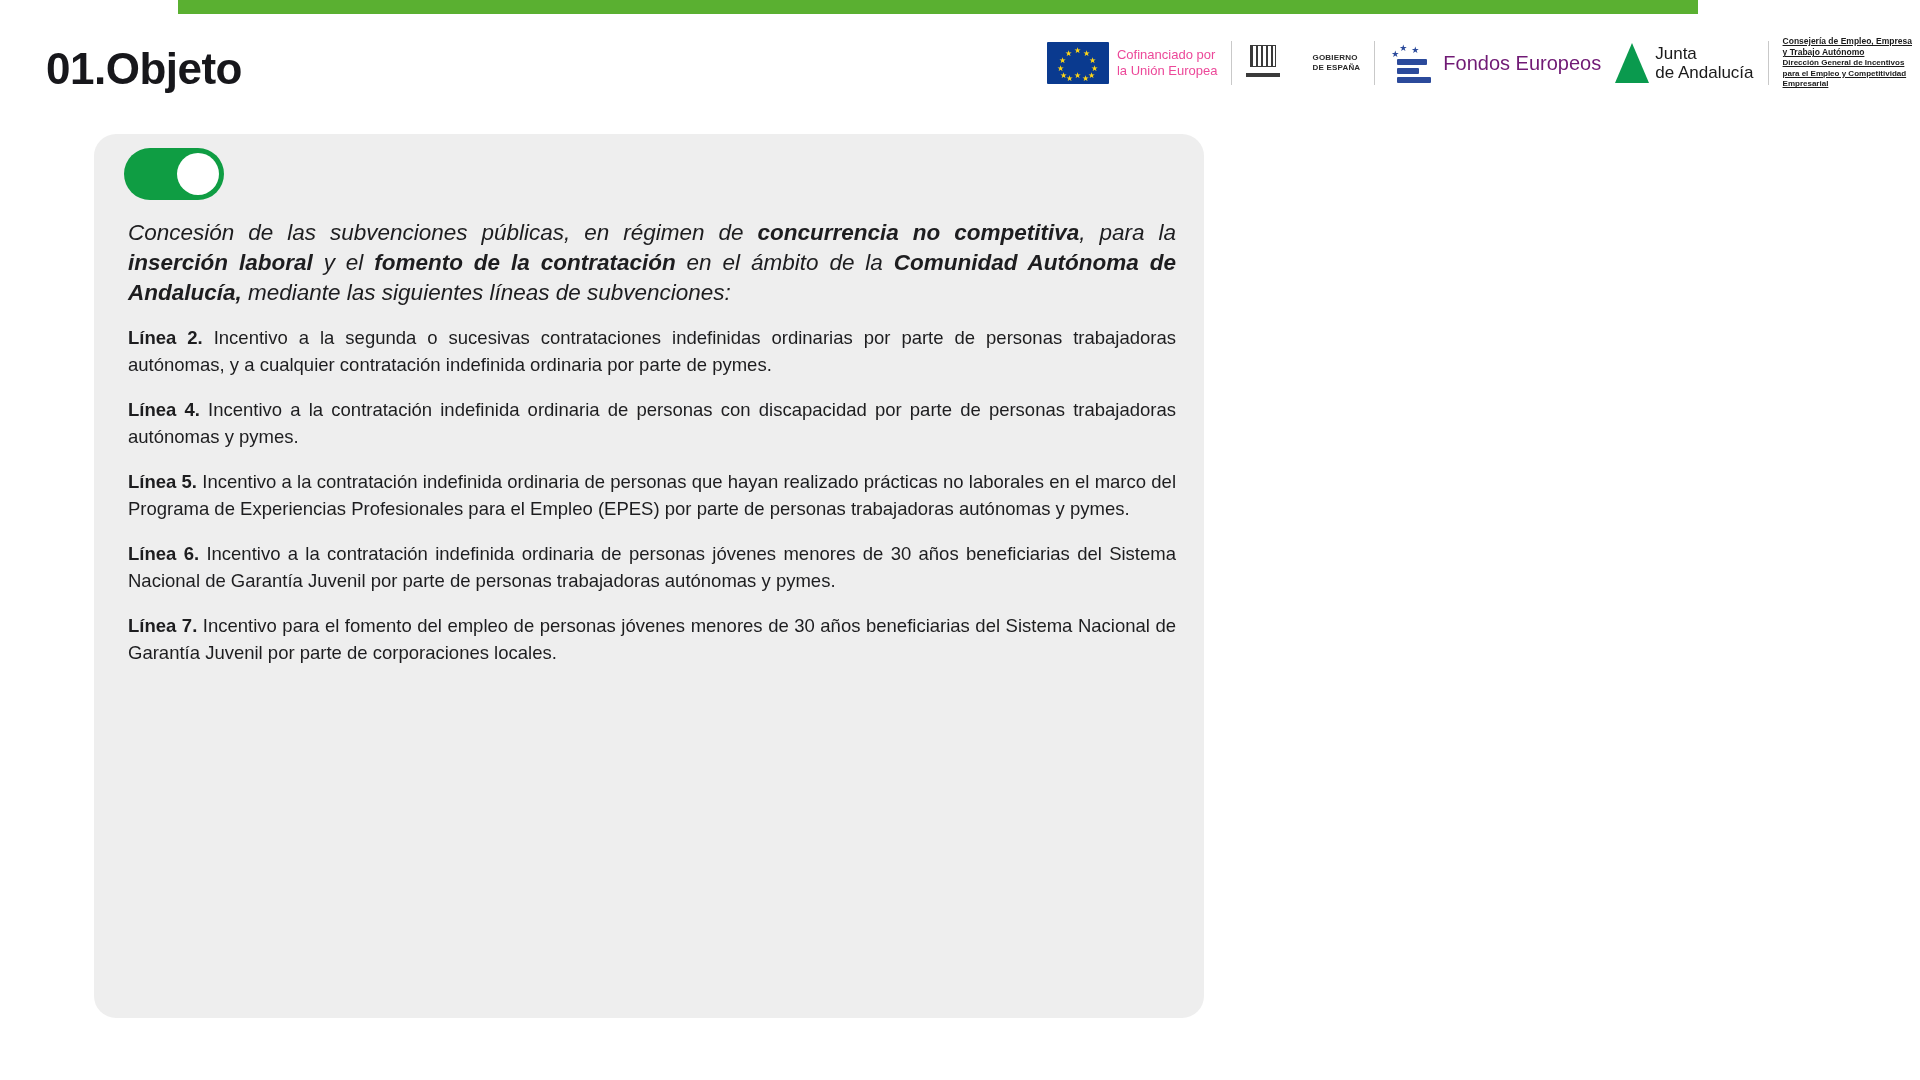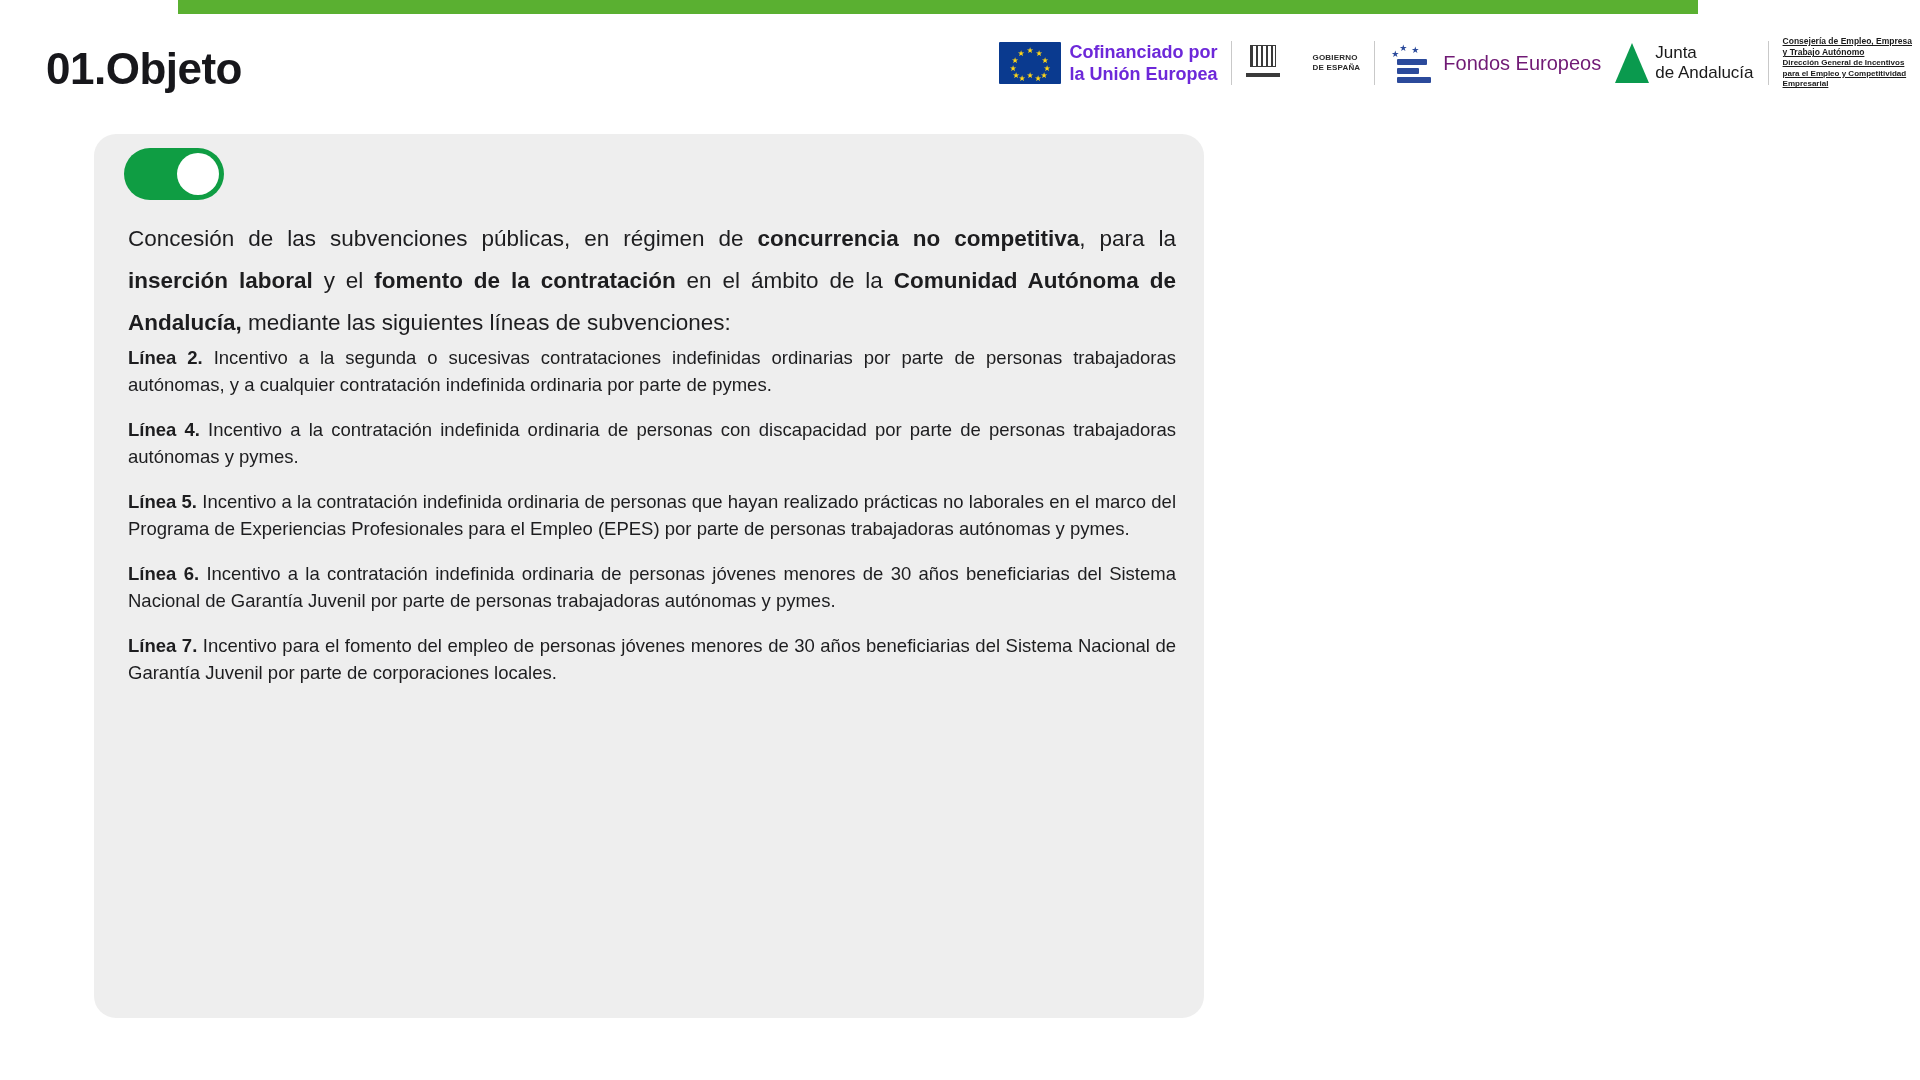--- a/index.html
+++ b/index.html
@@ -54,22 +54,22 @@
   .eu-flag .stars {
     position: absolute; inset: 0;
   }
   .eu-flag .stars span {
     position: absolute;
     color: #ffd617;
     font-size: 8px;
     line-height: 8px;
   }
   .eu-text {
-    font-size: 18px; line-height: 1.25;
-    color: #6d28d9; font-weight: bold;
+    font-size: 13px; line-height: 1.25;
+    color: #ec4899; font-weight: normal;
     white-space: nowrap;
   }
 
   .sep {
     width: 1px; height: 44px;
     background: #c9c9c9;
   }
 
   .gob-shield {
     width: 34px; height: 40px;
@@ -96,21 +96,21 @@
   }
   .fe-icon .st { position: absolute; color: #2b4a9b; font-size: 9px; }
   .fe-icon .bar {
     position: absolute; left: 8px; height: 6px;
     background: #2b4a9b; border-radius: 1px;
   }
   .fe-text {
     font-size: 20px; color: #701a75; white-space: nowrap;
   }
 
-  .junta-logo { display: flex; align-items: center; gap: 6px; }
+  .junta-logo { display: flex; align-items: flex-end; gap: 6px; }
   .junta-a {
     width: 0; height: 0;
     border-left: 17px solid transparent;
     border-right: 17px solid transparent;
     border-bottom: 40px solid #0a9a4e;
   }
   .junta-text {
     font-size: 17px; line-height: 1.15; color: #1a1a1a;
     white-space: nowrap;
   }
@@ -147,22 +147,24 @@
   }
 
   .text-wrap {
     position: absolute;
     left: 128px; top: 218px;
     width: 1048px;
     color: #1d1d1f;
   }
   .lead {
     font-size: 22.5px;
-    line-height: 42px;
+    line-height: 30px;
     text-align: justify;
+    margin-bottom: 16px;
+    font-style: italic;
   }
   .lead b { font-weight: bold; }
   .para {
     font-size: 18.5px;
     line-height: 27px;
     text-align: justify;
     margin-bottom: 18px;
   }
   .para b { font-weight: bold; }
   .para:last-child { margin-bottom: 0; }

